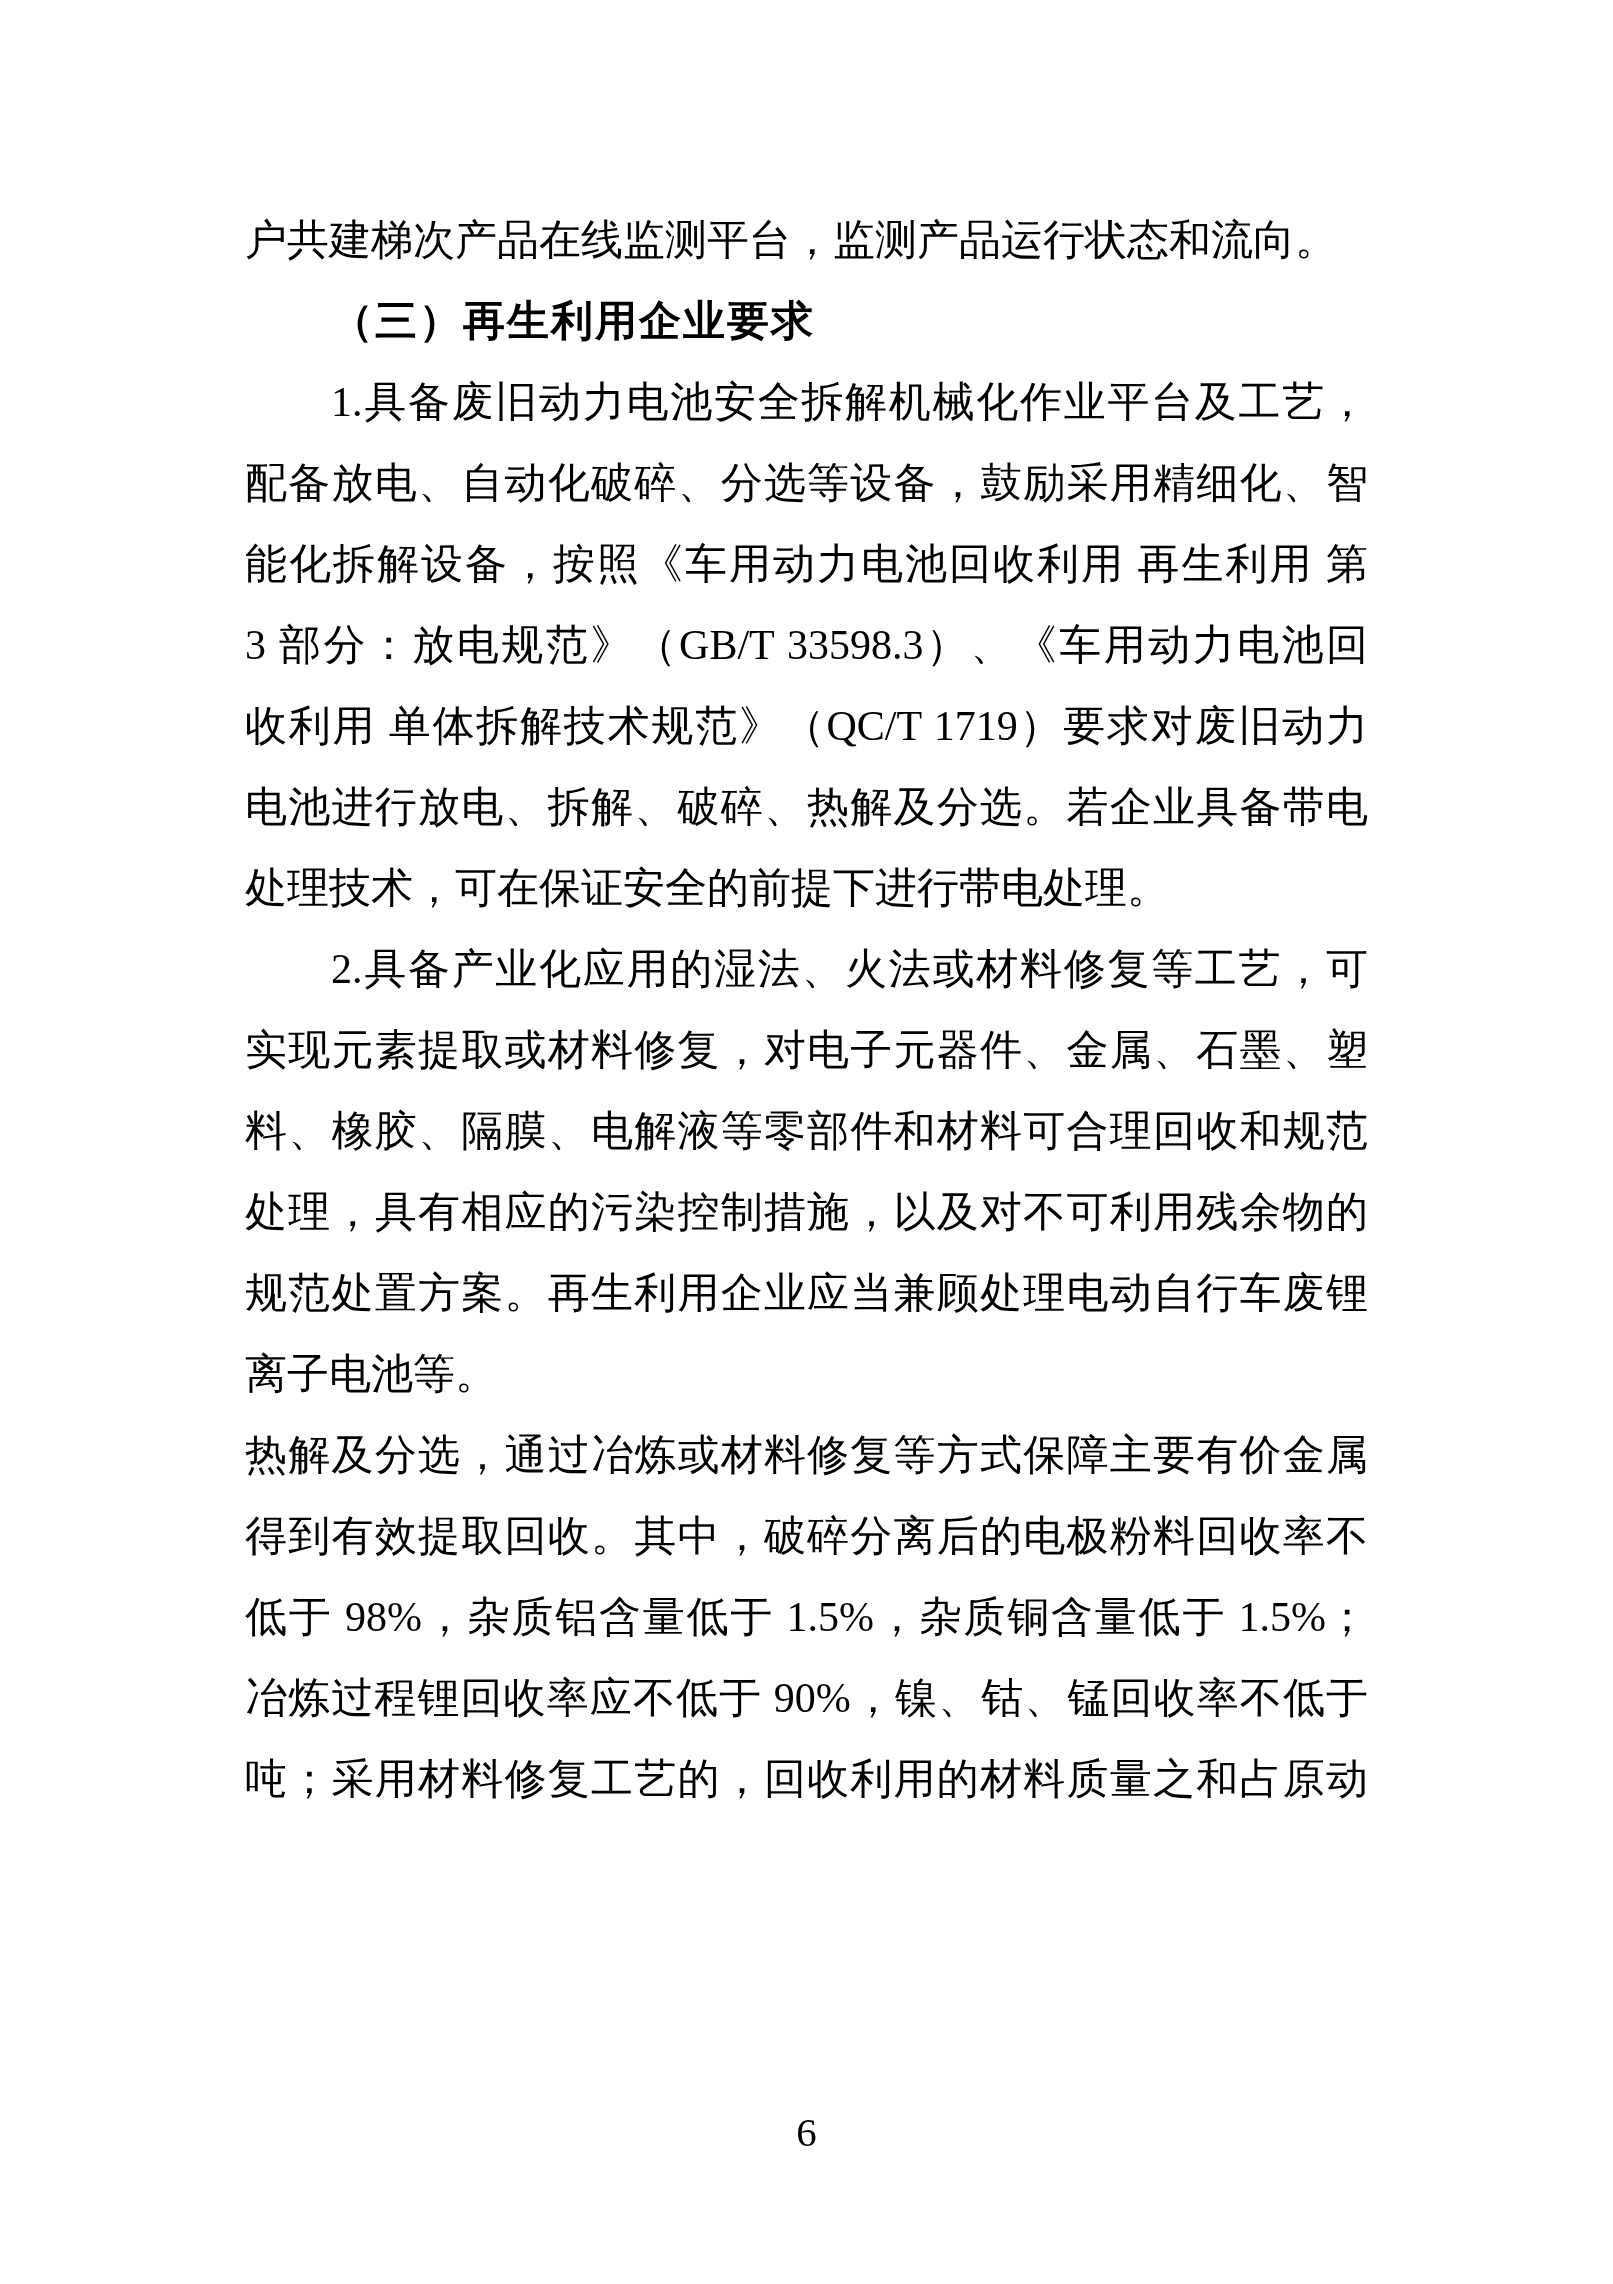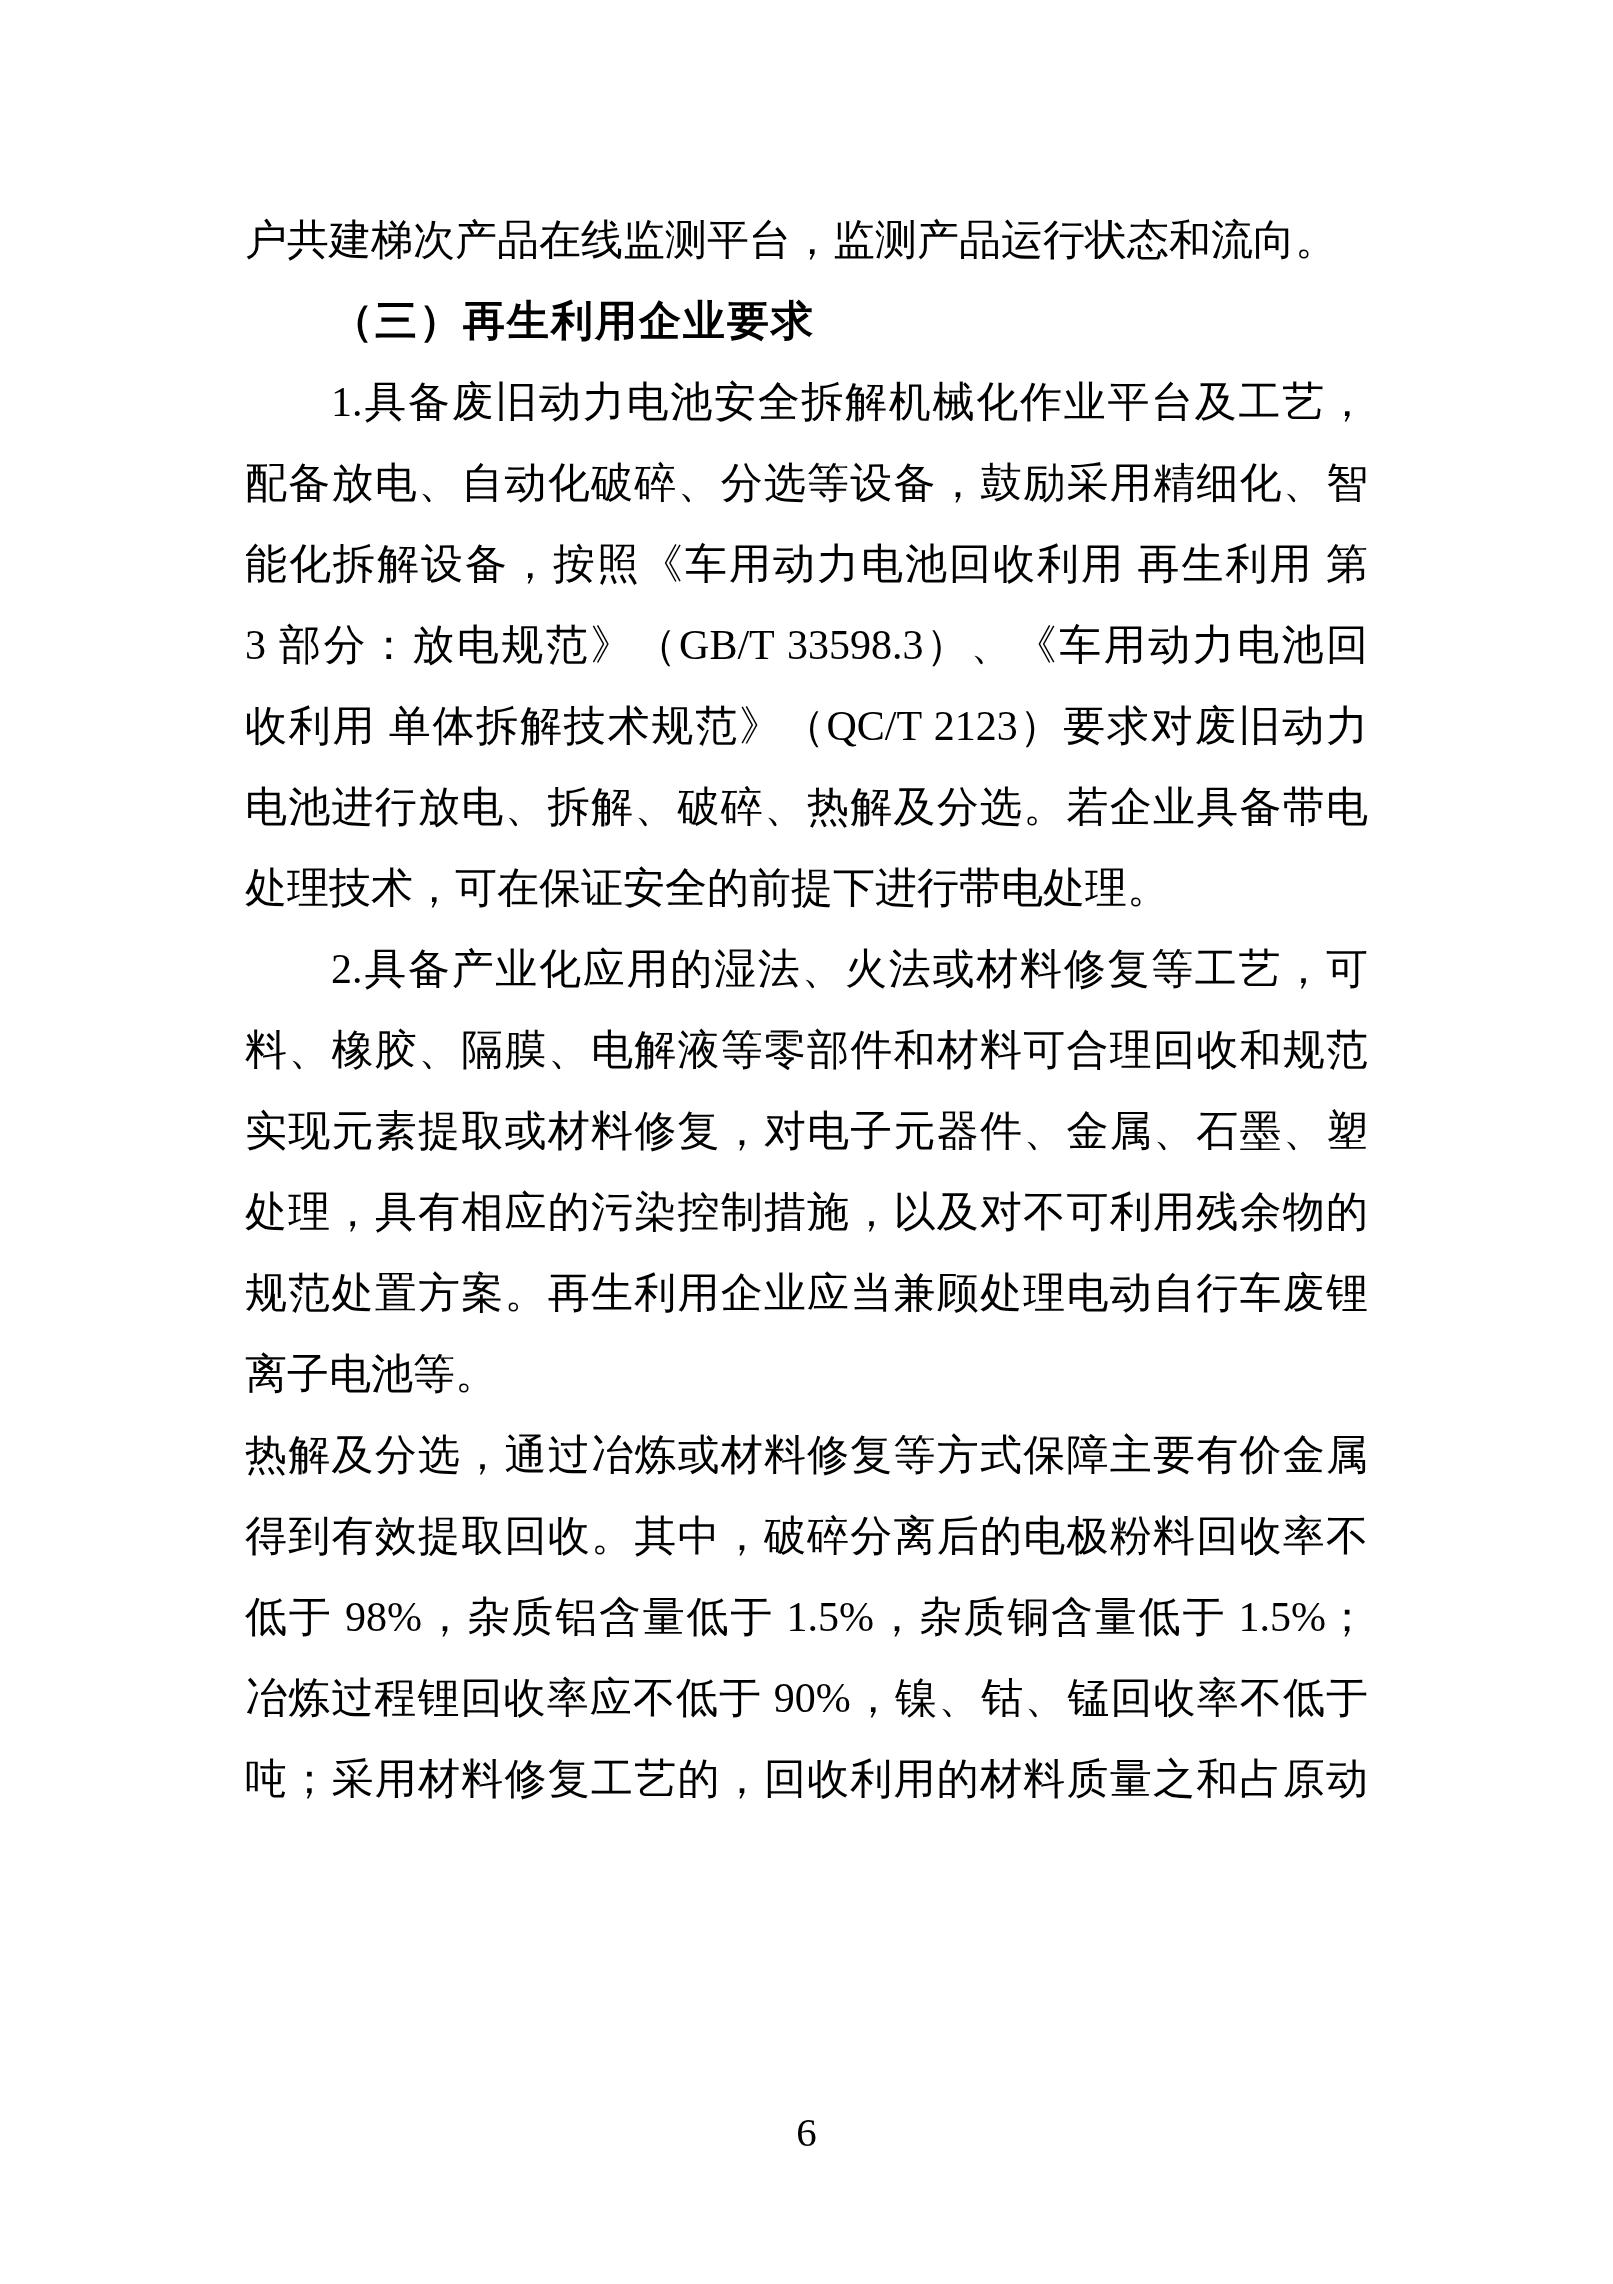--- a/index.html
+++ b/index.html
@@ -67,28 +67,28 @@
         <div class="line para-end">户共建梯次产品在线监测平台，监测产品运行状态和流向。</div>
       </div>
       <div class="paragraph heading">
         <div class="line indent para-end">（三）再生利用企业要求</div>
       </div>
       <div class="paragraph body">
         <div class="line indent">1.具备废旧动力电池安全拆解机械化作业平台及工艺，</div>
         <div class="line">配备放电、自动化破碎、分选等设备，鼓励采用精细化、智</div>
         <div class="line">能化拆解设备，按照《车用动力电池回收利用 再生利用 第</div>
         <div class="line">3 部分：放电规范》（GB/T 33598.3）、《车用动力电池回</div>
-        <div class="line">收利用 单体拆解技术规范》（QC/T 2123）要求对废旧动力</div>
+        <div class="line">收利用 单体拆解技术规范》（QC/T 1719）要求对废旧动力</div>
         <div class="line">电池进行放电、拆解、破碎、热解及分选。若企业具备带电</div>
         <div class="line para-end">处理技术，可在保证安全的前提下进行带电处理。</div>
       </div>
       <div class="paragraph body">
         <div class="line indent">2.具备产业化应用的湿法、火法或材料修复等工艺，可</div>
+        <div class="line">实现元素提取或材料修复，对电子元器件、金属、石墨、塑</div>
         <div class="line">料、橡胶、隔膜、电解液等零部件和材料可合理回收和规范</div>
-        <div class="line">实现元素提取或材料修复，对电子元器件、金属、石墨、塑</div>
         <div class="line">处理，具有相应的污染控制措施，以及对不可利用残余物的</div>
         <div class="line">规范处置方案。再生利用企业应当兼顾处理电动自行车废锂</div>
         <div class="line para-end">离子电池等。</div>
       </div>
       <div class="paragraph body">
         <div class="line">热解及分选，通过冶炼或材料修复等方式保障主要有价金属</div>
         <div class="line">得到有效提取回收。其中，破碎分离后的电极粉料回收率不</div>
         <div class="line">低于 98%，杂质铝含量低于 1.5%，杂质铜含量低于 1.5%；</div>
         <div class="line">冶炼过程锂回收率应不低于 90%，镍、钴、锰回收率不低于</div>
         <div class="line">吨；采用材料修复工艺的，回收利用的材料质量之和占原动</div>

